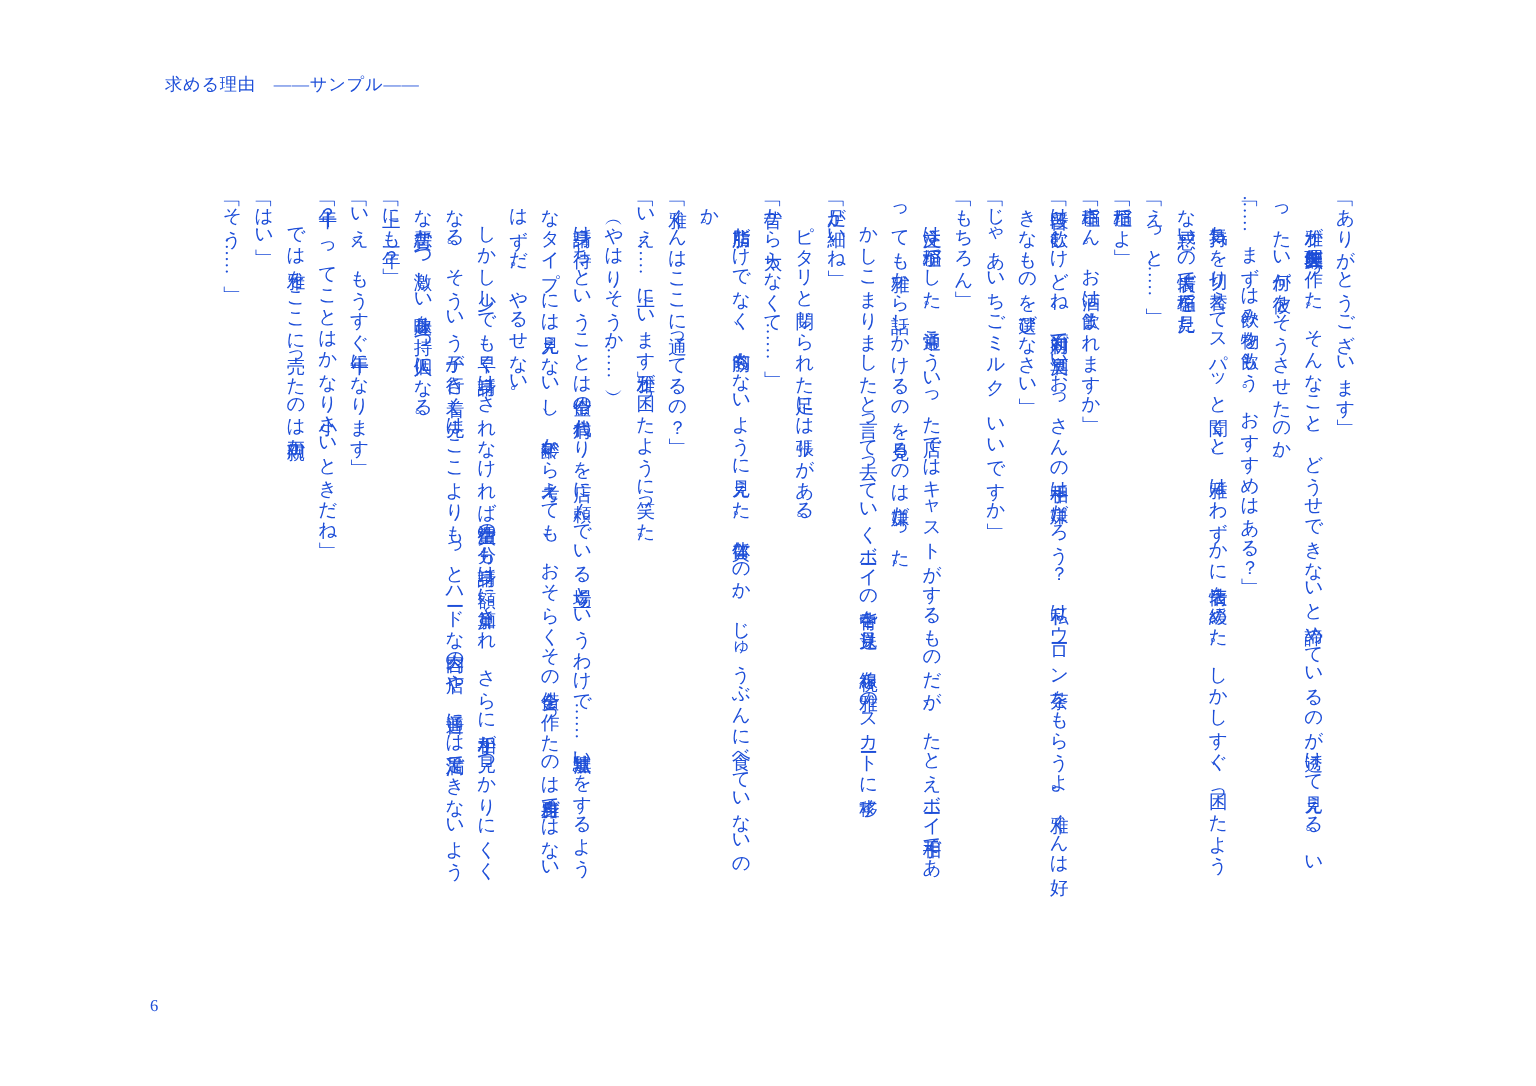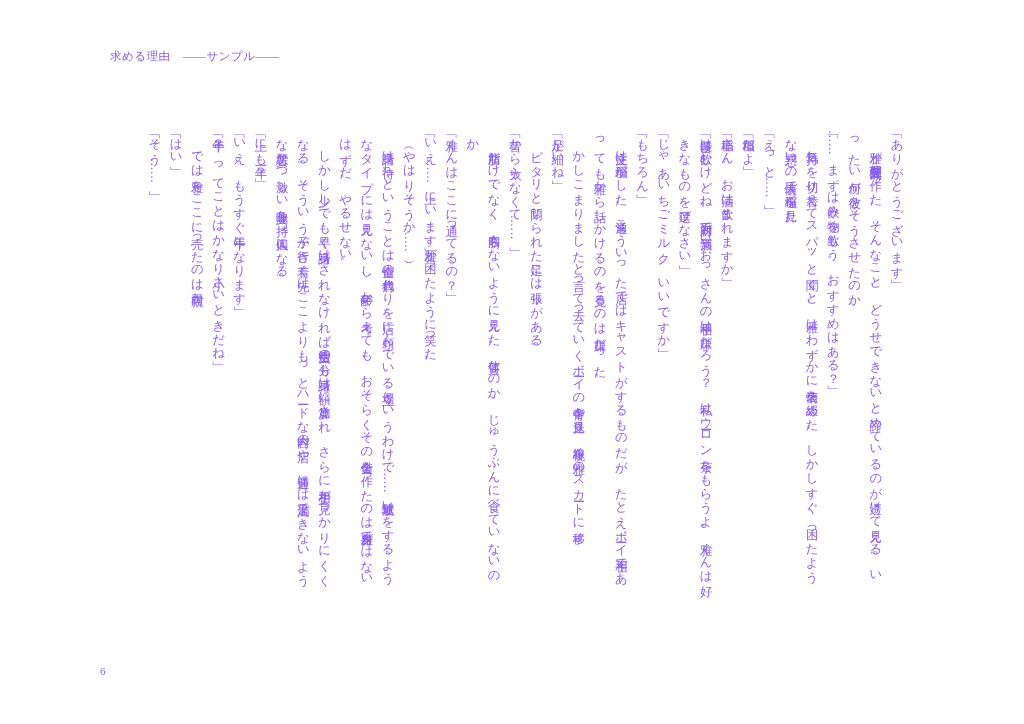--- a/index.html
+++ b/index.html
@@ -5,21 +5,21 @@
   html, body {
     margin: 0;
     padding: 0;
     background: #e8e8e8;
   }
   .page {
     position: relative;
     width: 1024px;
     height: 724px;
     background: #ffffff;
-    color: #8b5cf6;
+    color: #1d4ed8;
     font-family: "Liberation Serif", "DejaVu Serif", serif;
     overflow: hidden;
   }
   .running-header {
     position: absolute;
     left: 110px;
     top: 49px;
     font-size: 11.5px;
     letter-spacing: 0.5px;
     white-space: nowrap;

